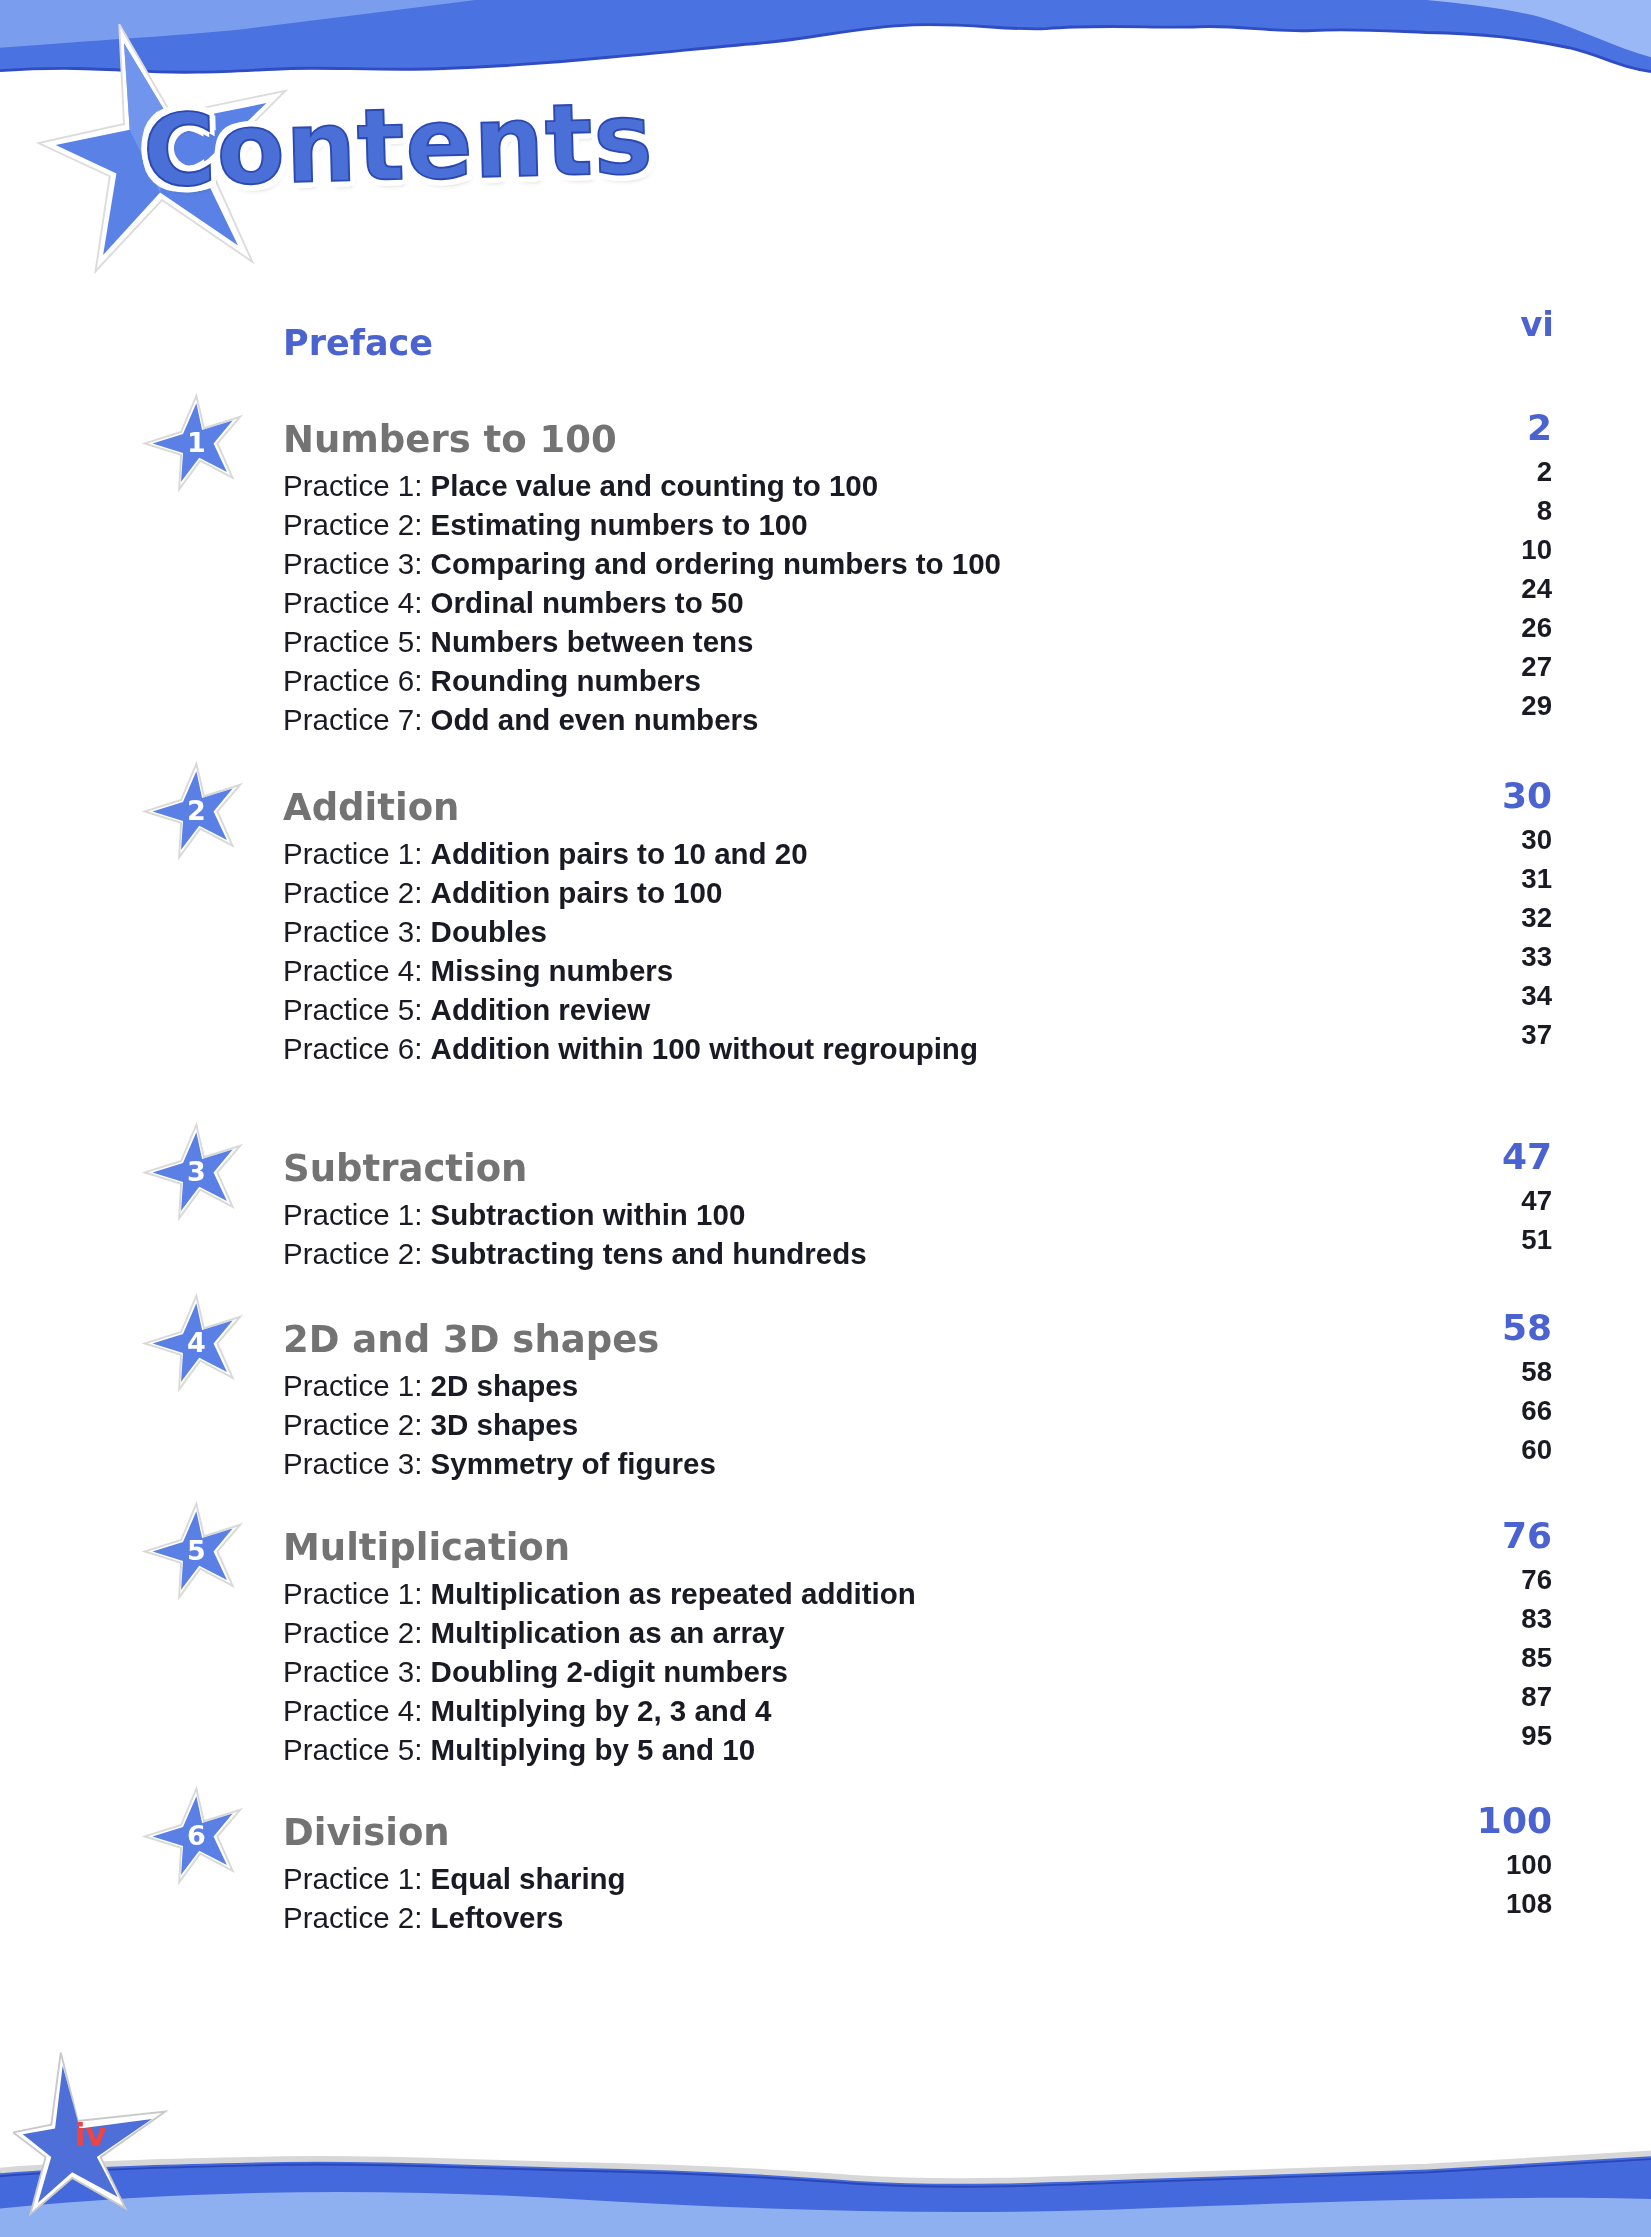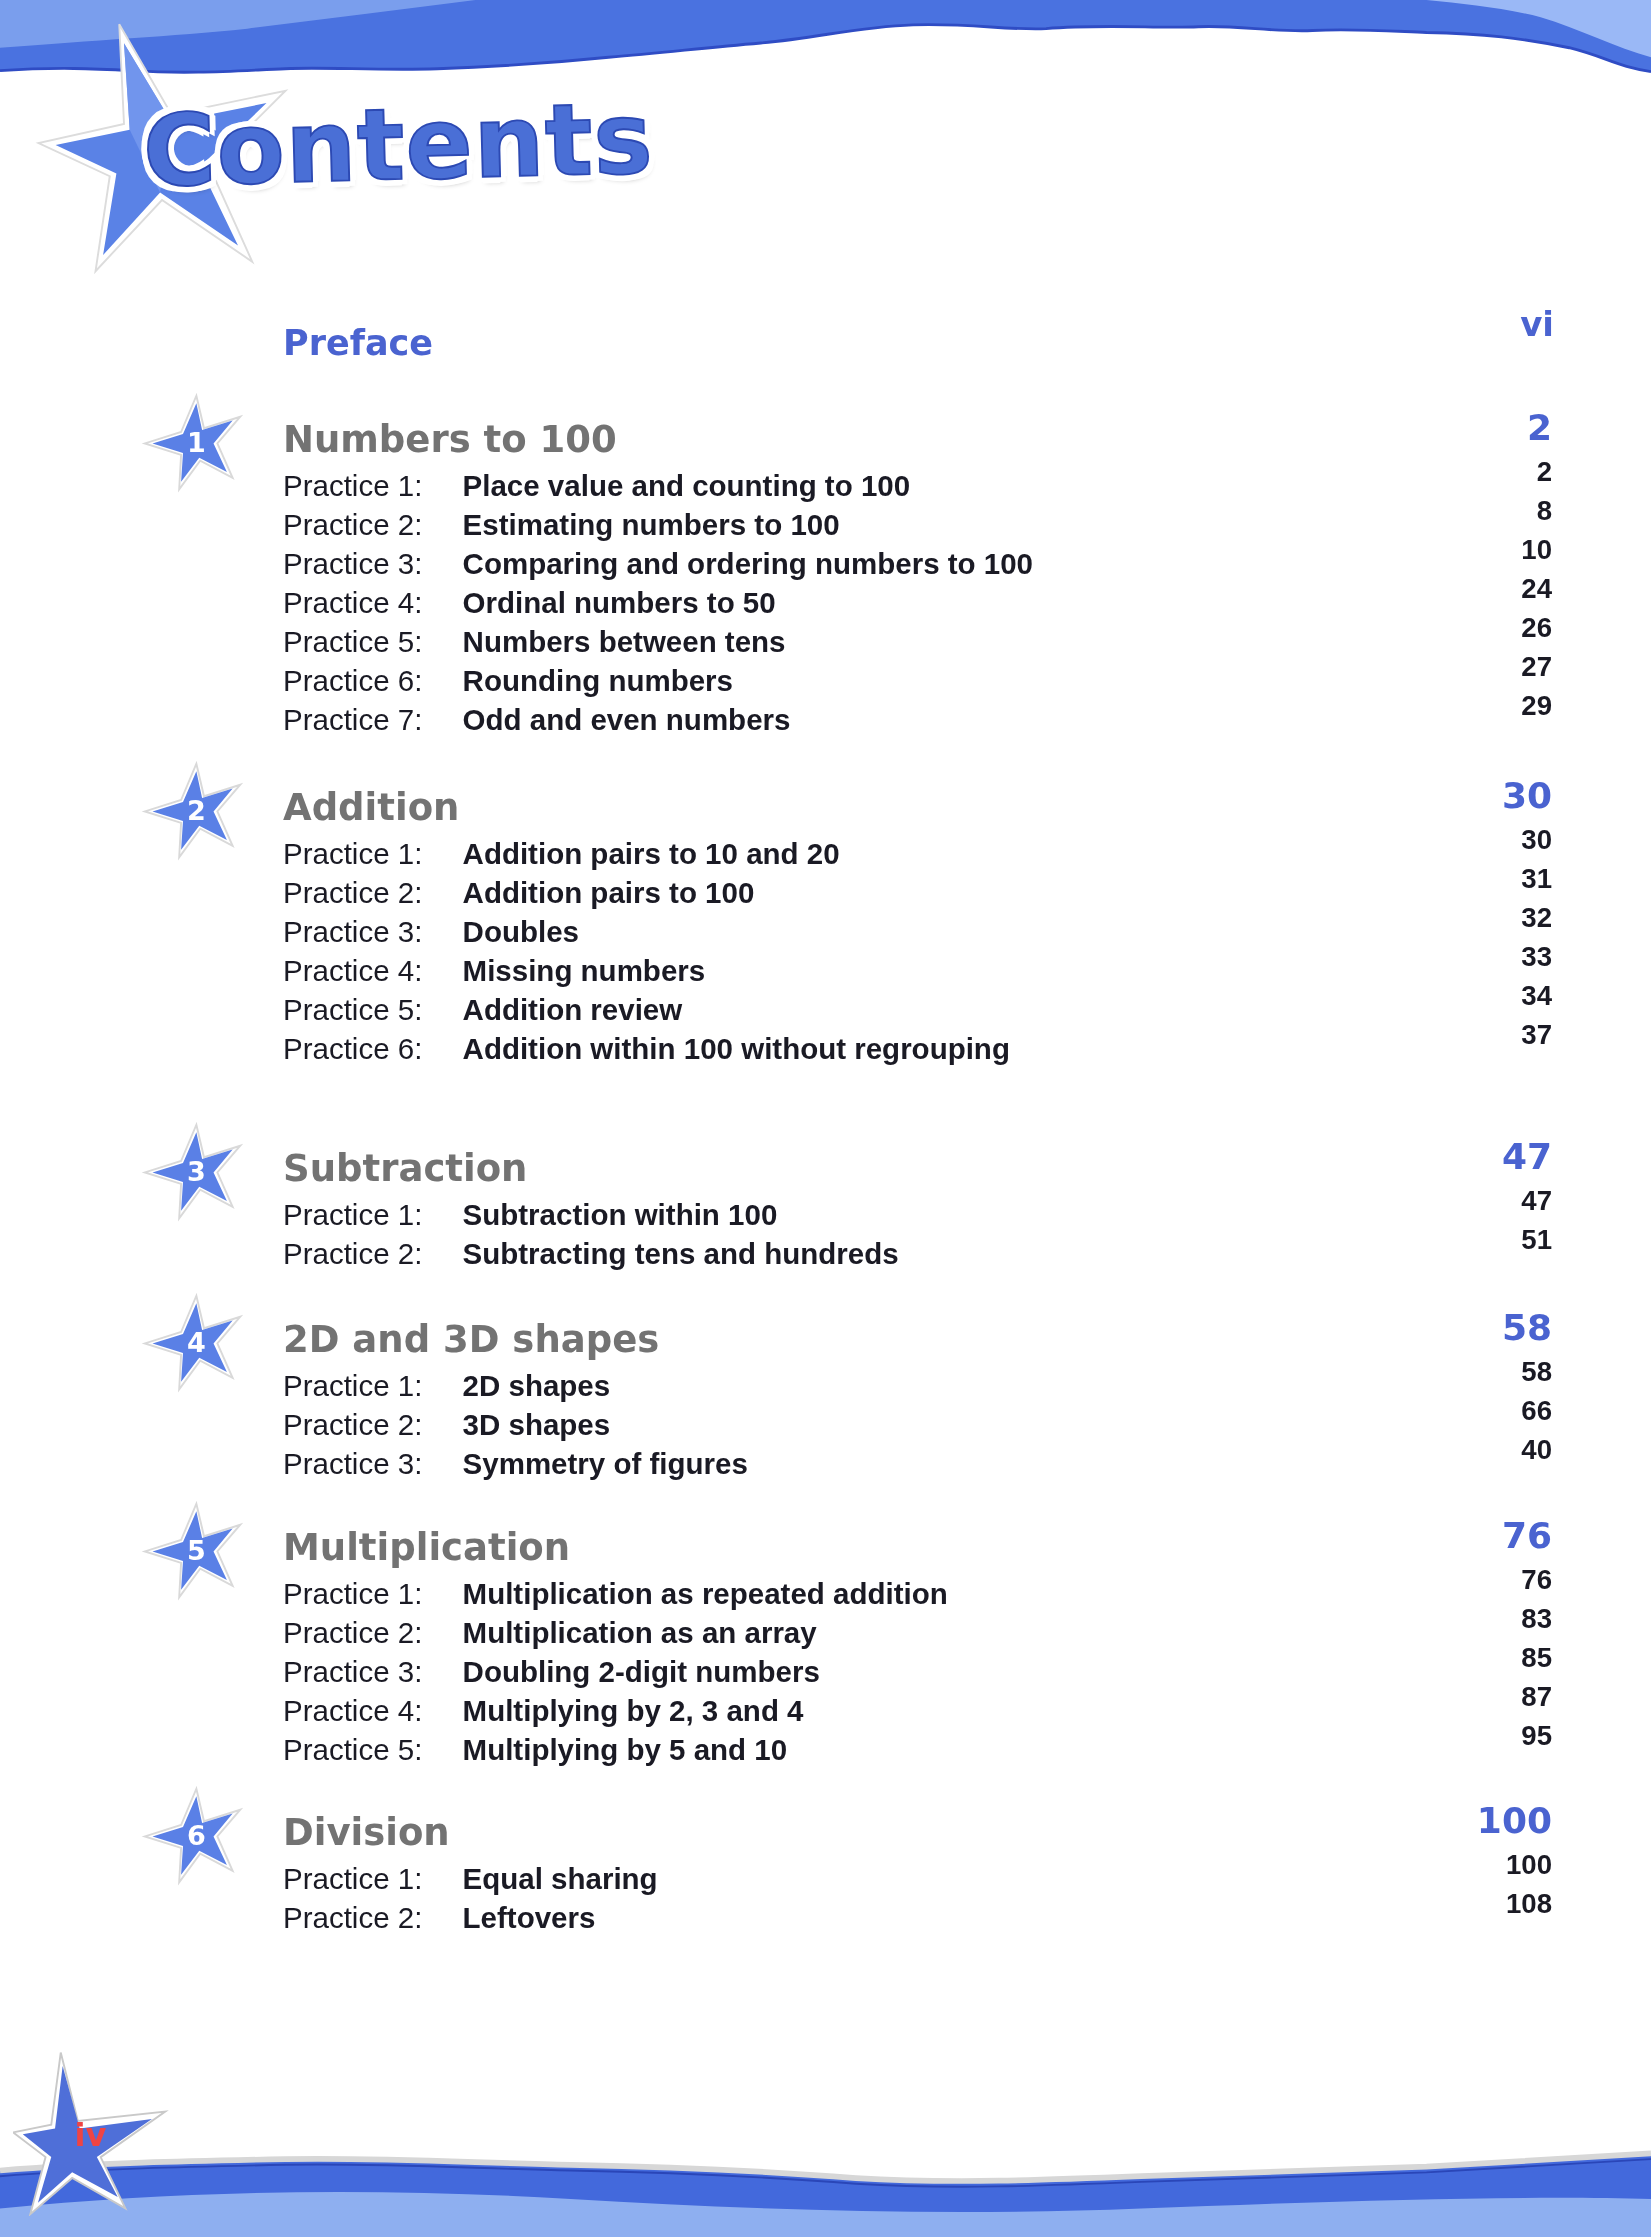--- a/index.html
+++ b/index.html
@@ -136,21 +136,20 @@
       font-family: "Liberation Sans", sans-serif;
       font-size: 29.5px;
       color: #1a1a24;
       white-space: nowrap;
     }
     .practice-label {
       font-weight: normal;
     }
     .practice-title {
       font-weight: bold;
-      margin-left: 32px;
     }
     .practice-page {
       position: absolute;
       right: 0;
       top: -13.3px;
       font-family: "Liberation Sans", sans-serif;
       font-weight: bold;
       font-size: 27.6px;
       color: #1a1a24;
     }
@@ -252,21 +251,21 @@
     <svg class="chapter-star" viewBox="0 0 110 110">
       <polygon points="58,6 66,40 104,28 80,56 96,92 62,74 40,104 42,68 4,56 42,44" fill="#ffffff" stroke="#d9d9d9" stroke-width="2"></polygon>
       <polygon points="58,14 64,42 96,32 76,56 90,86 61,71 42,96 44,66 12,56 44,46" fill="#5a80e6"></polygon>
     </svg>
     <div class="chapter-num">4</div>
     <div class="chapter-title">2D and 3D shapes</div>
     <div class="chapter-page">58</div>
     <ul class="practice-list">
       <li class="practice-item"><span class="practice-label">Practice 1:</span> <span class="practice-title">2D shapes</span><span class="practice-page">58</span></li>
       <li class="practice-item"><span class="practice-label">Practice 2:</span> <span class="practice-title">3D shapes</span><span class="practice-page">66</span></li>
-      <li class="practice-item"><span class="practice-label">Practice 3:</span> <span class="practice-title">Symmetry of figures</span><span class="practice-page">40</span></li>
+      <li class="practice-item"><span class="practice-label">Practice 3:</span> <span class="practice-title">Symmetry of figures</span><span class="practice-page">60</span></li>
     </ul>
   </div>
 
   <div class="chapter" style="top:1526px;">
     <svg class="chapter-star" viewBox="0 0 110 110">
       <polygon points="58,6 66,40 104,28 80,56 96,92 62,74 40,104 42,68 4,56 42,44" fill="#ffffff" stroke="#d9d9d9" stroke-width="2"></polygon>
       <polygon points="58,14 64,42 96,32 76,56 90,86 61,71 42,96 44,66 12,56 44,46" fill="#5a80e6"></polygon>
     </svg>
     <div class="chapter-num">5</div>
     <div class="chapter-title">Multiplication</div>

